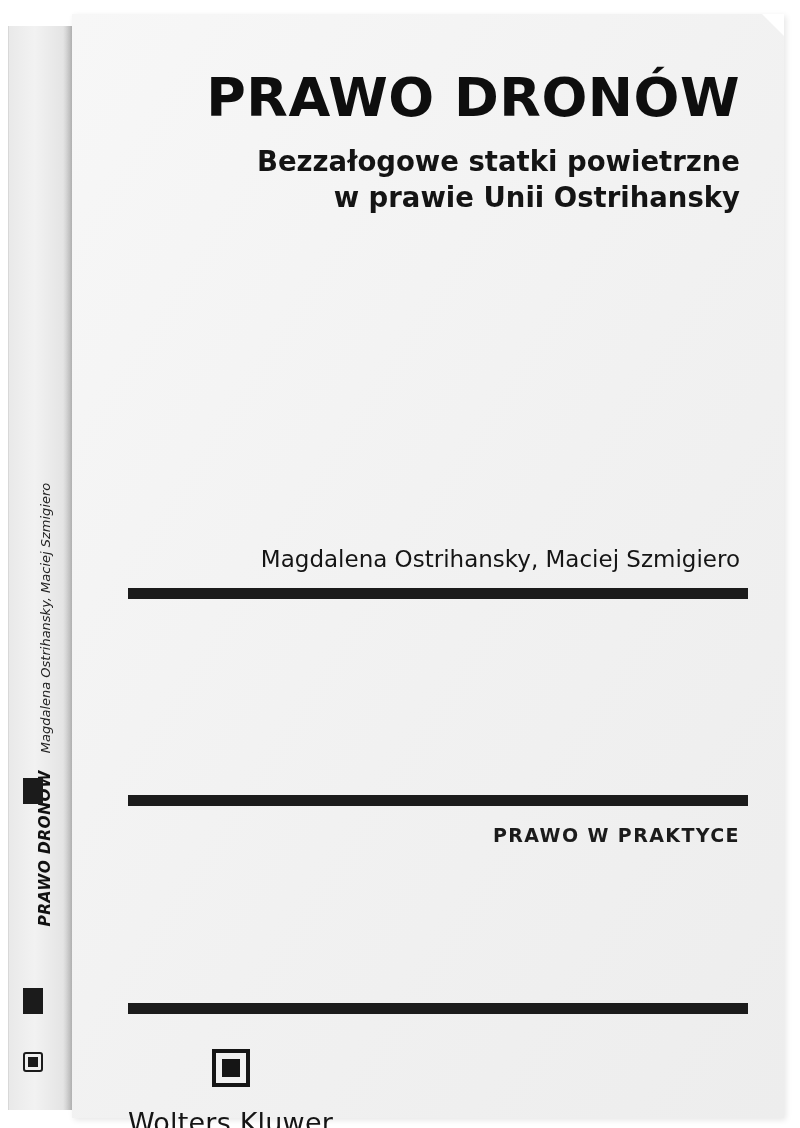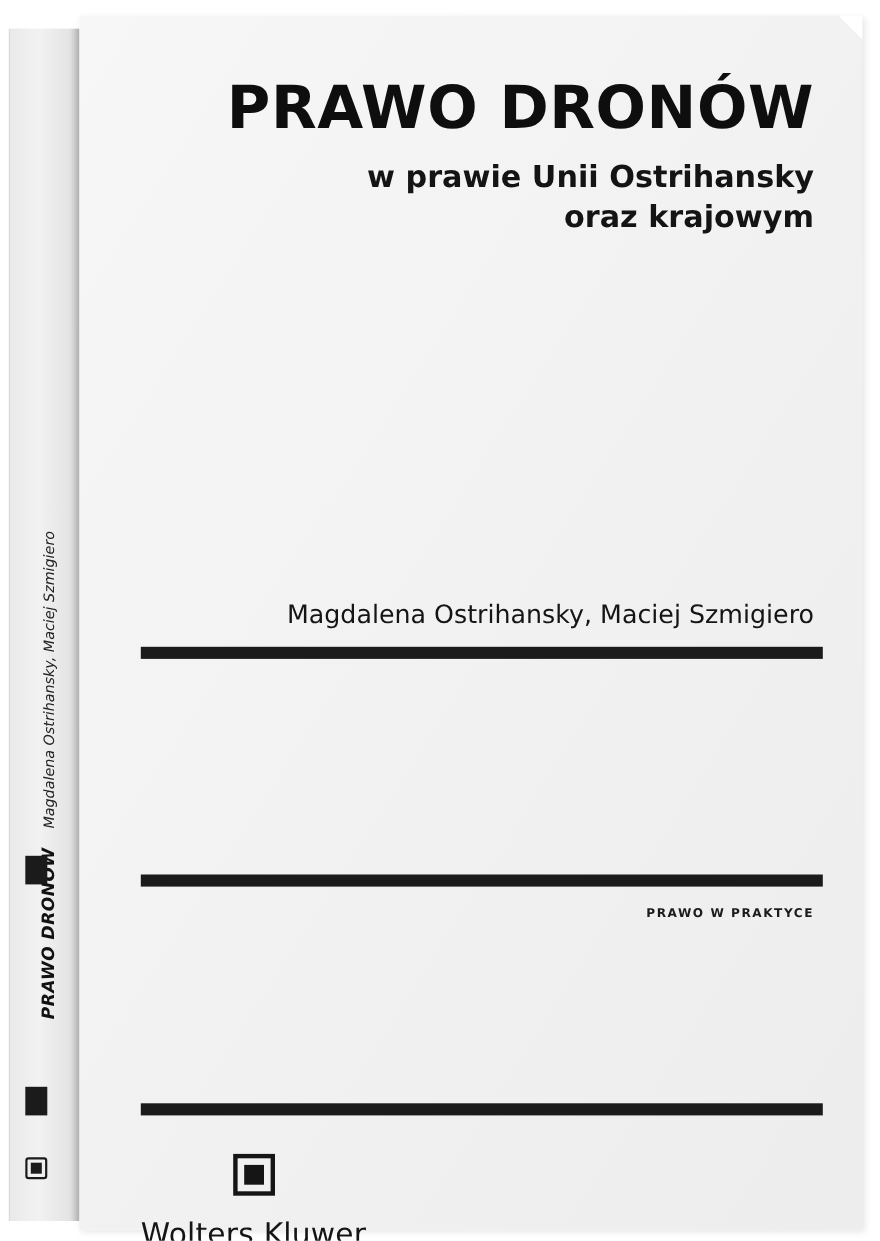--- a/index.html
+++ b/index.html
@@ -168,21 +168,21 @@
   .rule.r1 { top: 574px; }
   .rule.r2 { top: 781px; }
   .rule.r3 { top: 989px; }
 
   .series {
     position: absolute;
     left: 44px;
     right: 44px;
     top: 810px;
     text-align: right;
-    font-size: 11px;
+    font-size: 19px;
     font-weight: 700;
     letter-spacing: 1.4px;
     color: #1b1b1b;
   }
 
   .publisher {
     position: absolute;
     left: 56px;
     top: 1035px;
     display: flex;
@@ -228,22 +228,22 @@
   </div>
 
   <div class="cover">
     <div class="cover-topfold"></div>
 
     <div class="cover-inner">
 
       <div class="title-block">
         <h1 class="main-title">PRAWO DRONÓW</h1>
         <div class="subtitle">
+          <div>Bezzałogowe statki powietrzne</div>
           <div>w prawie Unii Ostrihansky</div>
-          <div>oraz krajowym</div>
         </div>
       </div>
 
       <div class="authors">Magdalena Ostrihansky, Maciej Szmigiero</div>
 
       <div class="rule r1"></div>
       <div class="rule r2"></div>
       <div class="rule r3"></div>
 
       <div class="series">PRAWO W PRAKTYCE</div>

